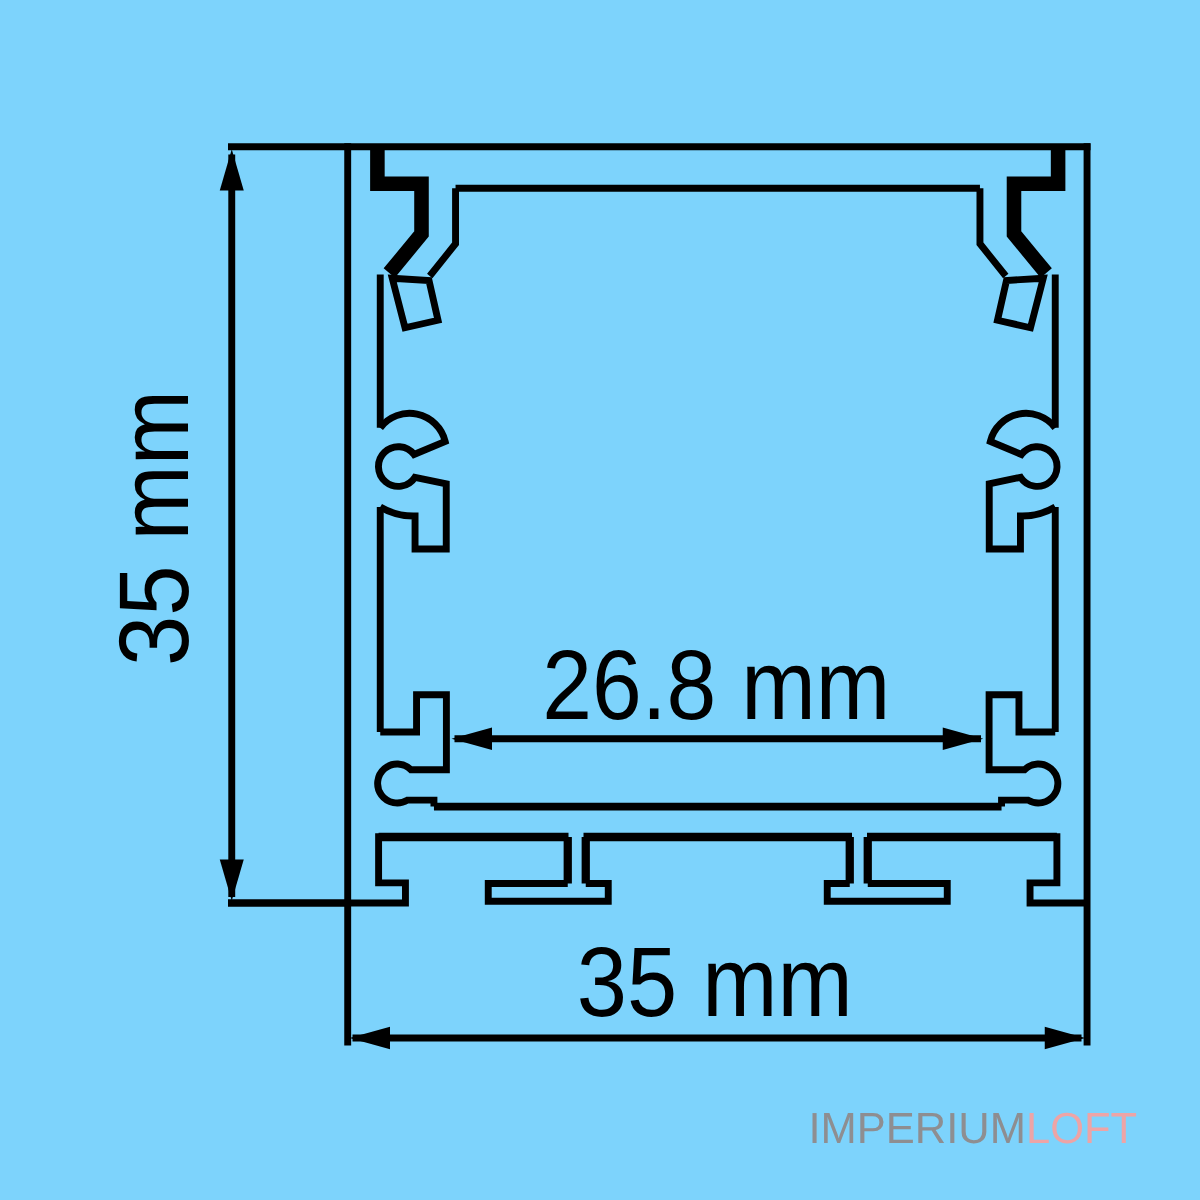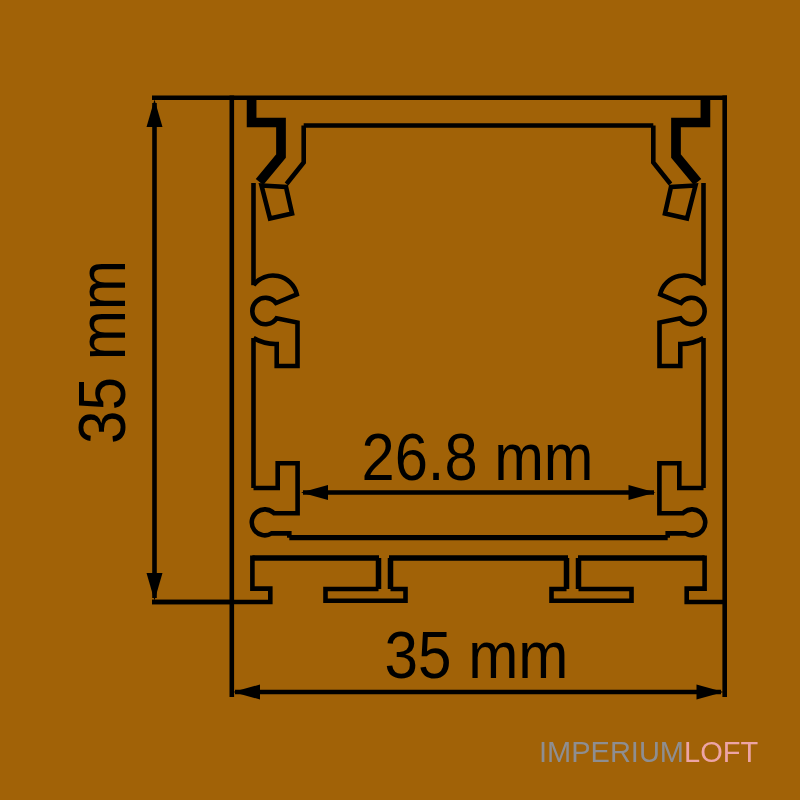--- a/index.html
+++ b/index.html
@@ -1,16 +1,16 @@
 <!DOCTYPE html>
 <html><head>
 <meta charset="utf-8">
 <style>
   html,body{margin:0;padding:0;background:#ffffff;}
-  .page{width:800px;height:800px;position:relative;background:#a16207;text-align:center;}
+  .page{width:800px;height:800px;position:relative;background:#7dd3fc;text-align:center;}
   svg{position:absolute;top:0;left:0;}
   text{font-family:"Liberation Sans", sans-serif;fill:#000;}
 </style>
 </head>
 <body>
 <div class="page">
 <svg width="800" height="800" viewBox="0 0 800 800" fill="none" stroke="#000" stroke-width="4.6">
 
 <path d="M152,97.8 H727"></path>
 

